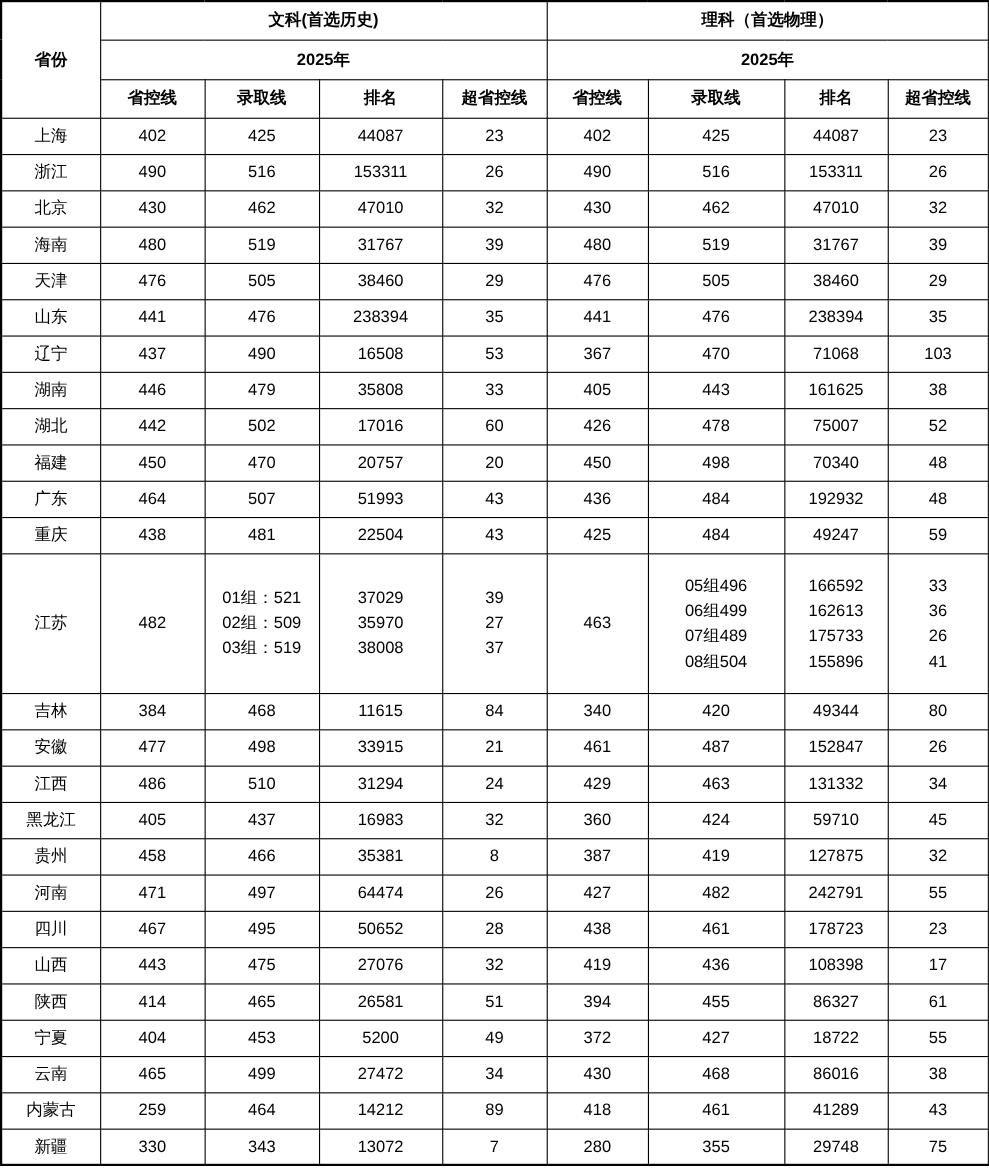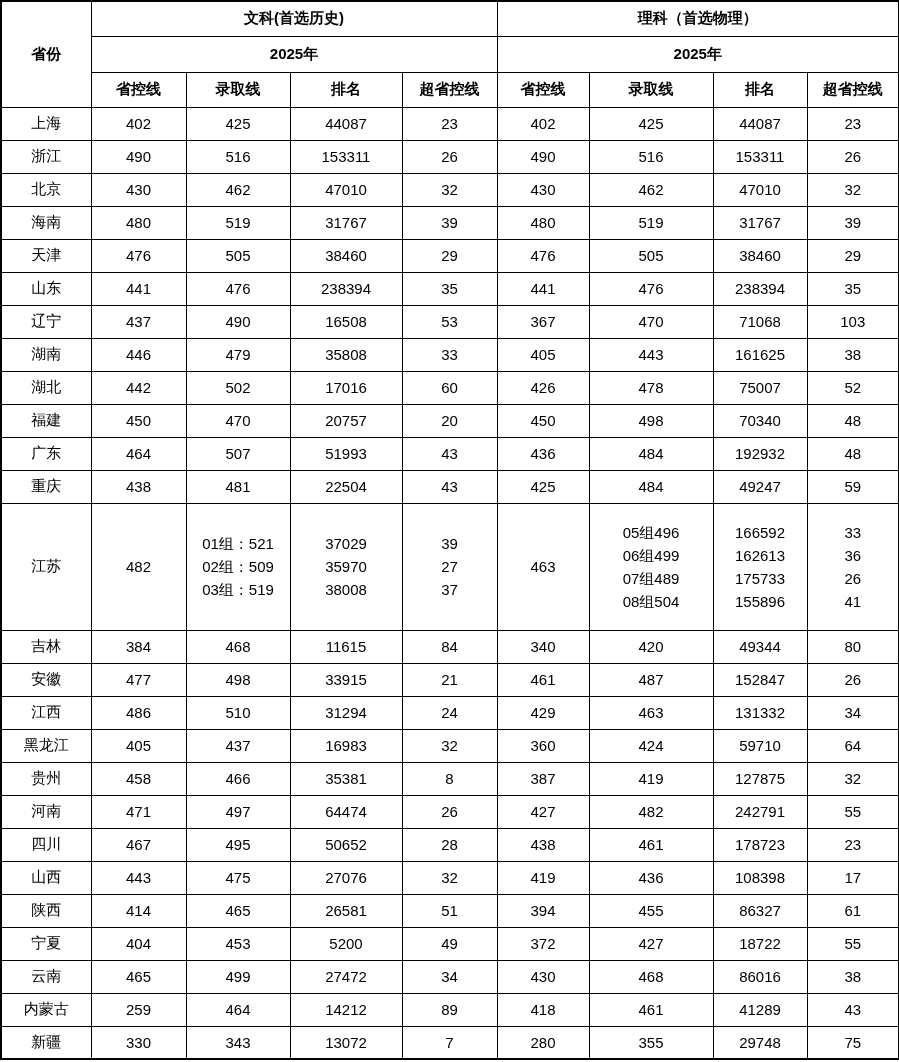--- a/index.html
+++ b/index.html
@@ -280,21 +280,21 @@
       </tr>
       <tr>
         <td class="province">黑龙江</td>
         <td class="num">405</td>
         <td class="num">437</td>
         <td class="num">16983</td>
         <td class="num">32</td>
         <td class="num">360</td>
         <td class="num">424</td>
         <td class="num">59710</td>
-        <td class="num">64</td>
+        <td class="num">45</td>
       </tr>
       <tr>
         <td class="province">贵州</td>
         <td class="num">458</td>
         <td class="num">466</td>
         <td class="num">35381</td>
         <td class="num">8</td>
         <td class="num">387</td>
         <td class="num">419</td>
         <td class="num">127875</td>

